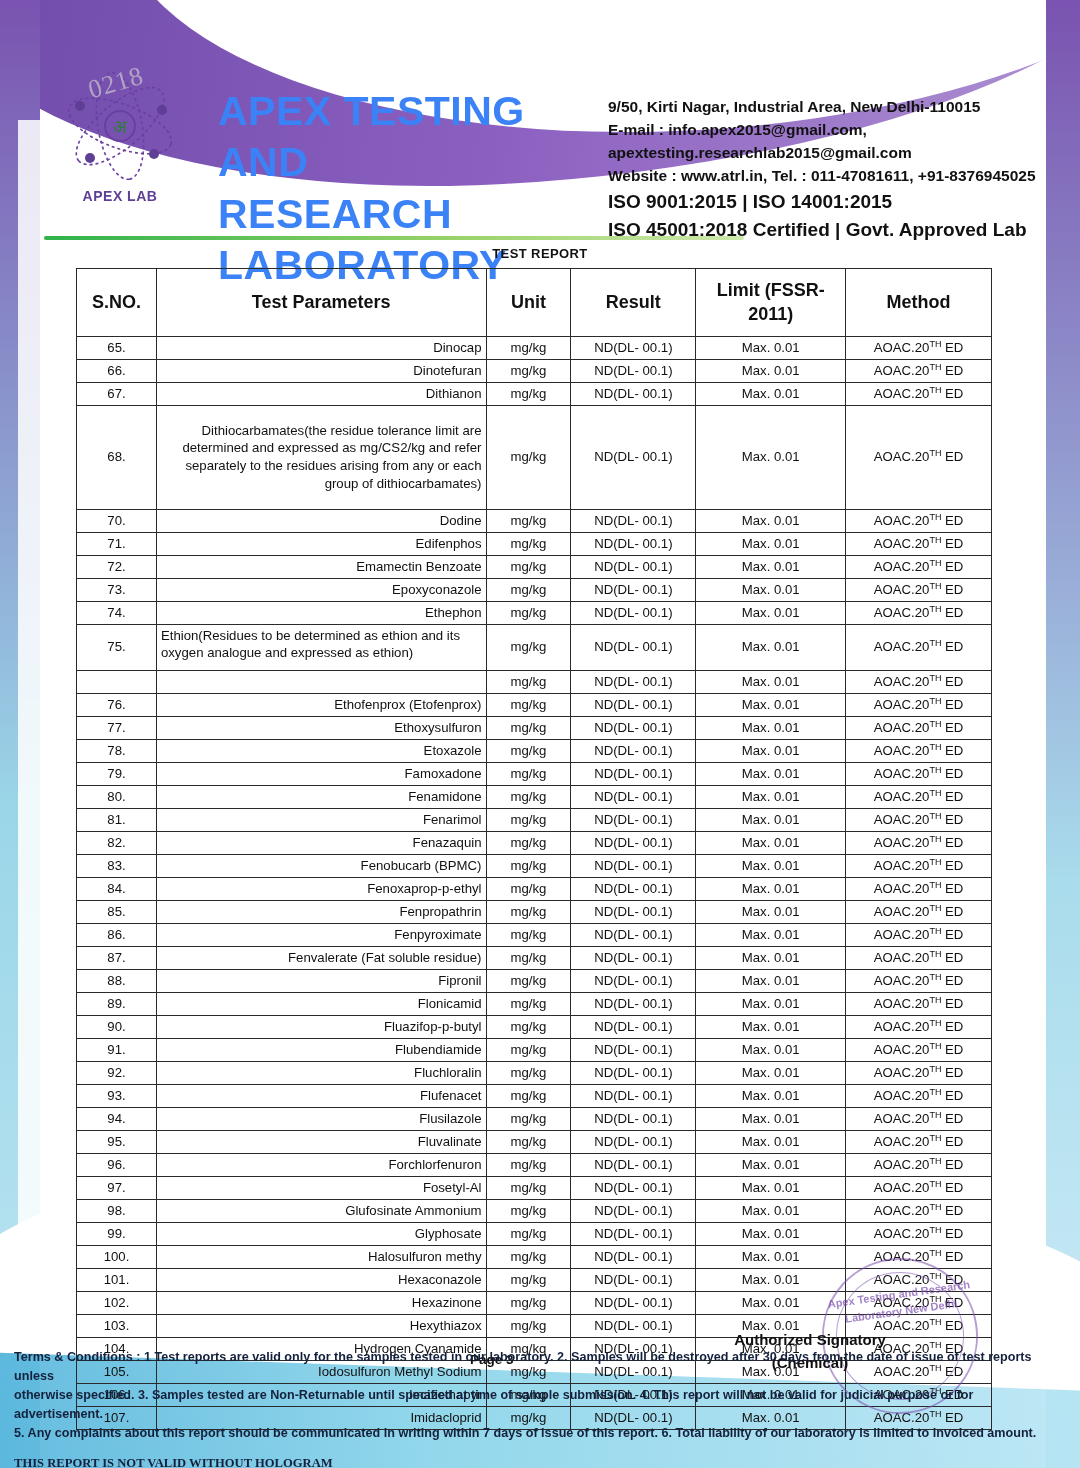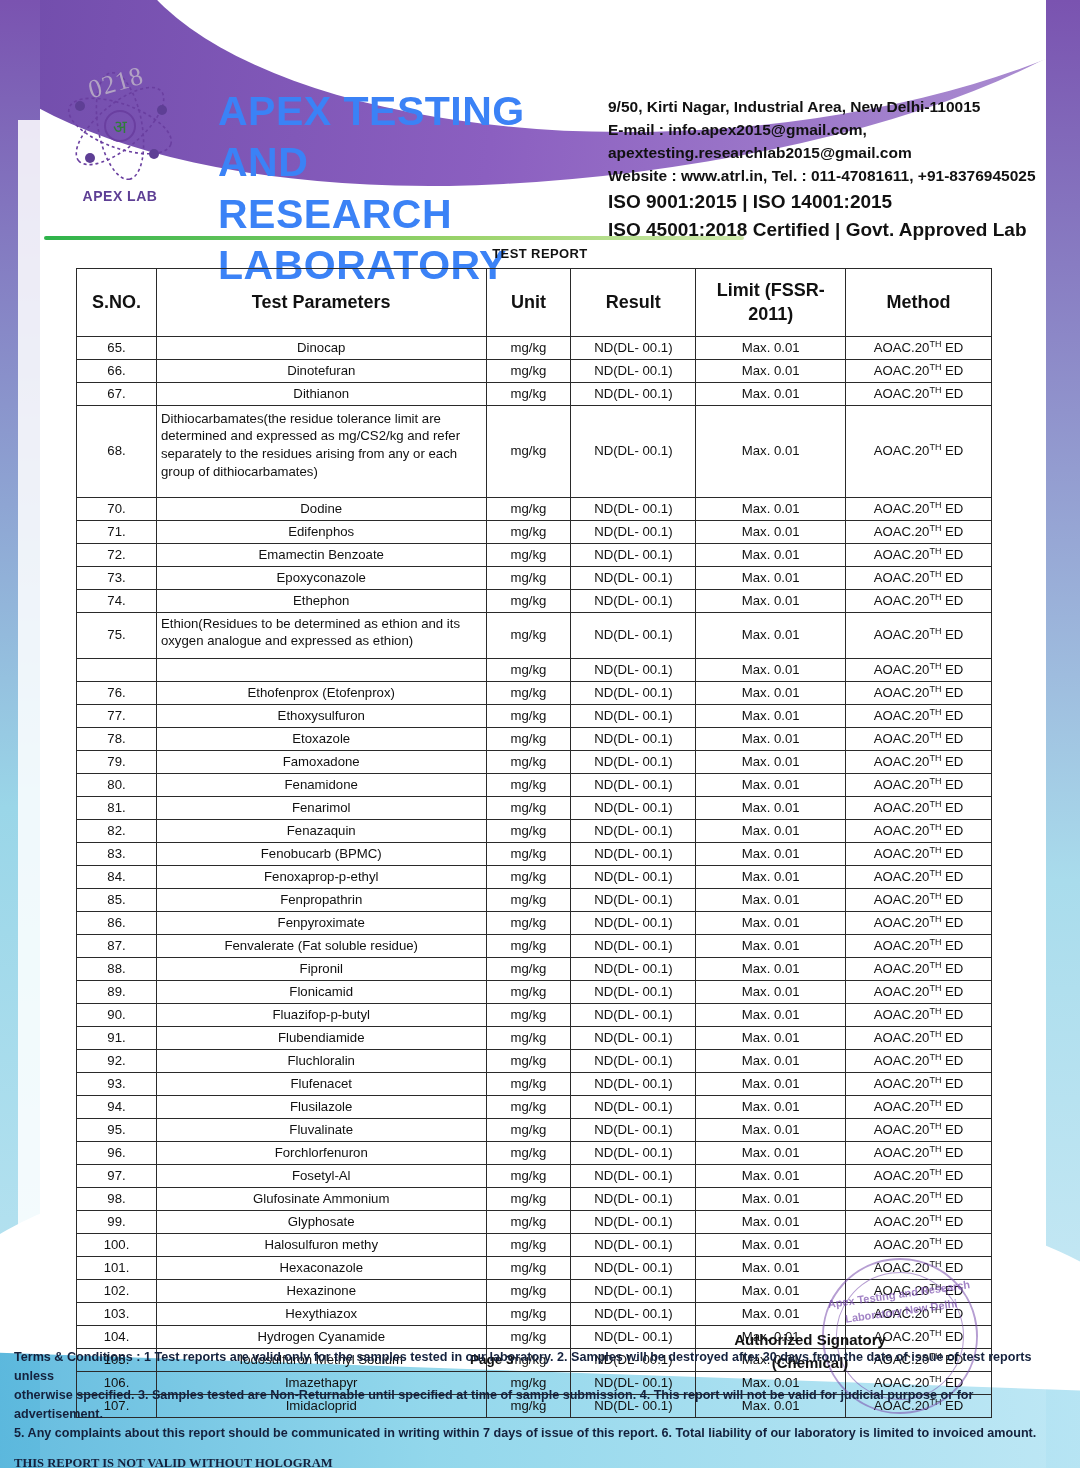--- a/index.html
+++ b/index.html
@@ -196,21 +196,21 @@
     line-height: 1.35;
     height: 20px;
   }
   table.report th {
     font-weight: bold;
     text-align: center;
     font-size: 18px;
     padding: 9px 4px;
   }
   td.c { text-align: center; }
-  td.l { text-align: center; padding-left: 7px; }
+  td.l { text-align: right; padding-left: 7px; }
   .col-sno { width: 80px; }
   .col-param { width: 330px; }
   .col-unit { width: 85px; }
   .col-result { width: 125px; }
   .col-limit { width: 150px; }
   .col-method { width: 146px; }
   sup.th { font-size: 9px; vertical-align: super; }
   td.multi { text-align: left; padding-left: 7px; line-height: 1.5; }
 
   
@@ -376,21 +376,21 @@
         <tr>
           <td class="c">67.</td>
           <td class="l">Dithianon</td>
           <td class="c">mg/kg</td>
           <td class="c">ND(DL- 00.1)</td>
           <td class="c">Max. 0.01</td>
           <td class="c">AOAC.20<sup class="th">TH</sup> ED</td>
         </tr>
         <tr>
           <td class="c">68.</td>
-          <td class="multi" style="height: 86px; vertical-align: top; padding-top: 4px;">Dithiocarbamates(the residue tolerance limit are determined and expressed as mg/CS2/kg and refer separately to the residues arising from any or each group of dithiocarbamates)</td>
+          <td class="multi" style="height: 86px; vertical-align: top; padding-top: 16px; text-align: right;">Dithiocarbamates(the residue tolerance limit are determined and expressed as mg/CS2/kg and refer separately to the residues arising from any or each group of dithiocarbamates)</td>
           <td class="c">mg/kg</td>
           <td class="c">ND(DL- 00.1)</td>
           <td class="c">Max. 0.01</td>
           <td class="c">AOAC.20<sup class="th">TH</sup> ED</td>
         </tr>
         <tr>
           <td class="c">70.</td>
           <td class="l">Dodine</td>
           <td class="c">mg/kg</td>
           <td class="c">ND(DL- 00.1)</td>

